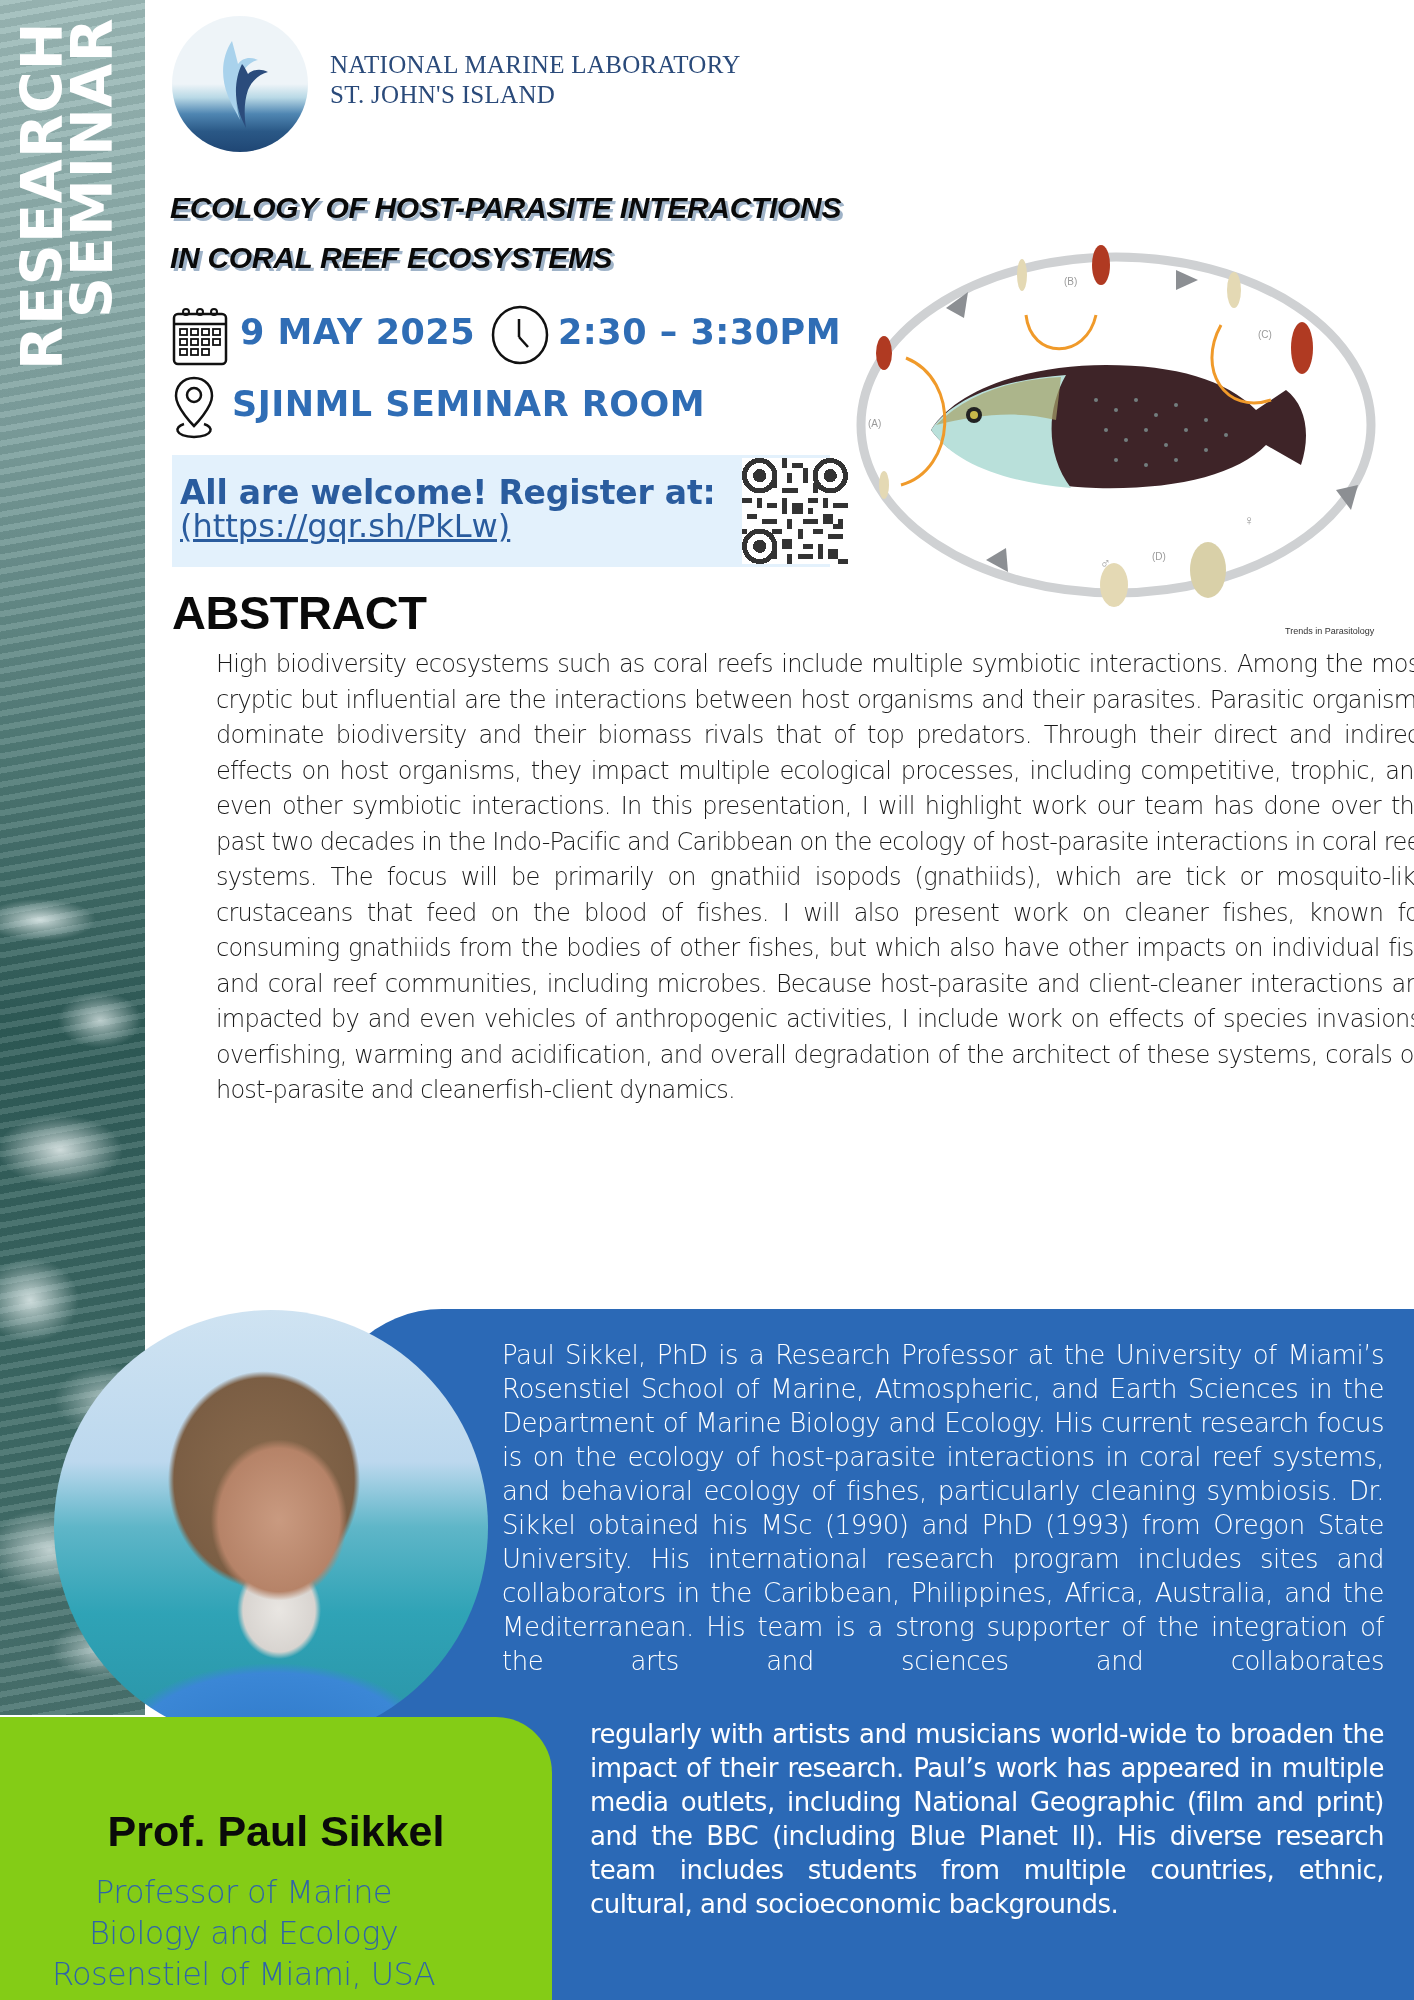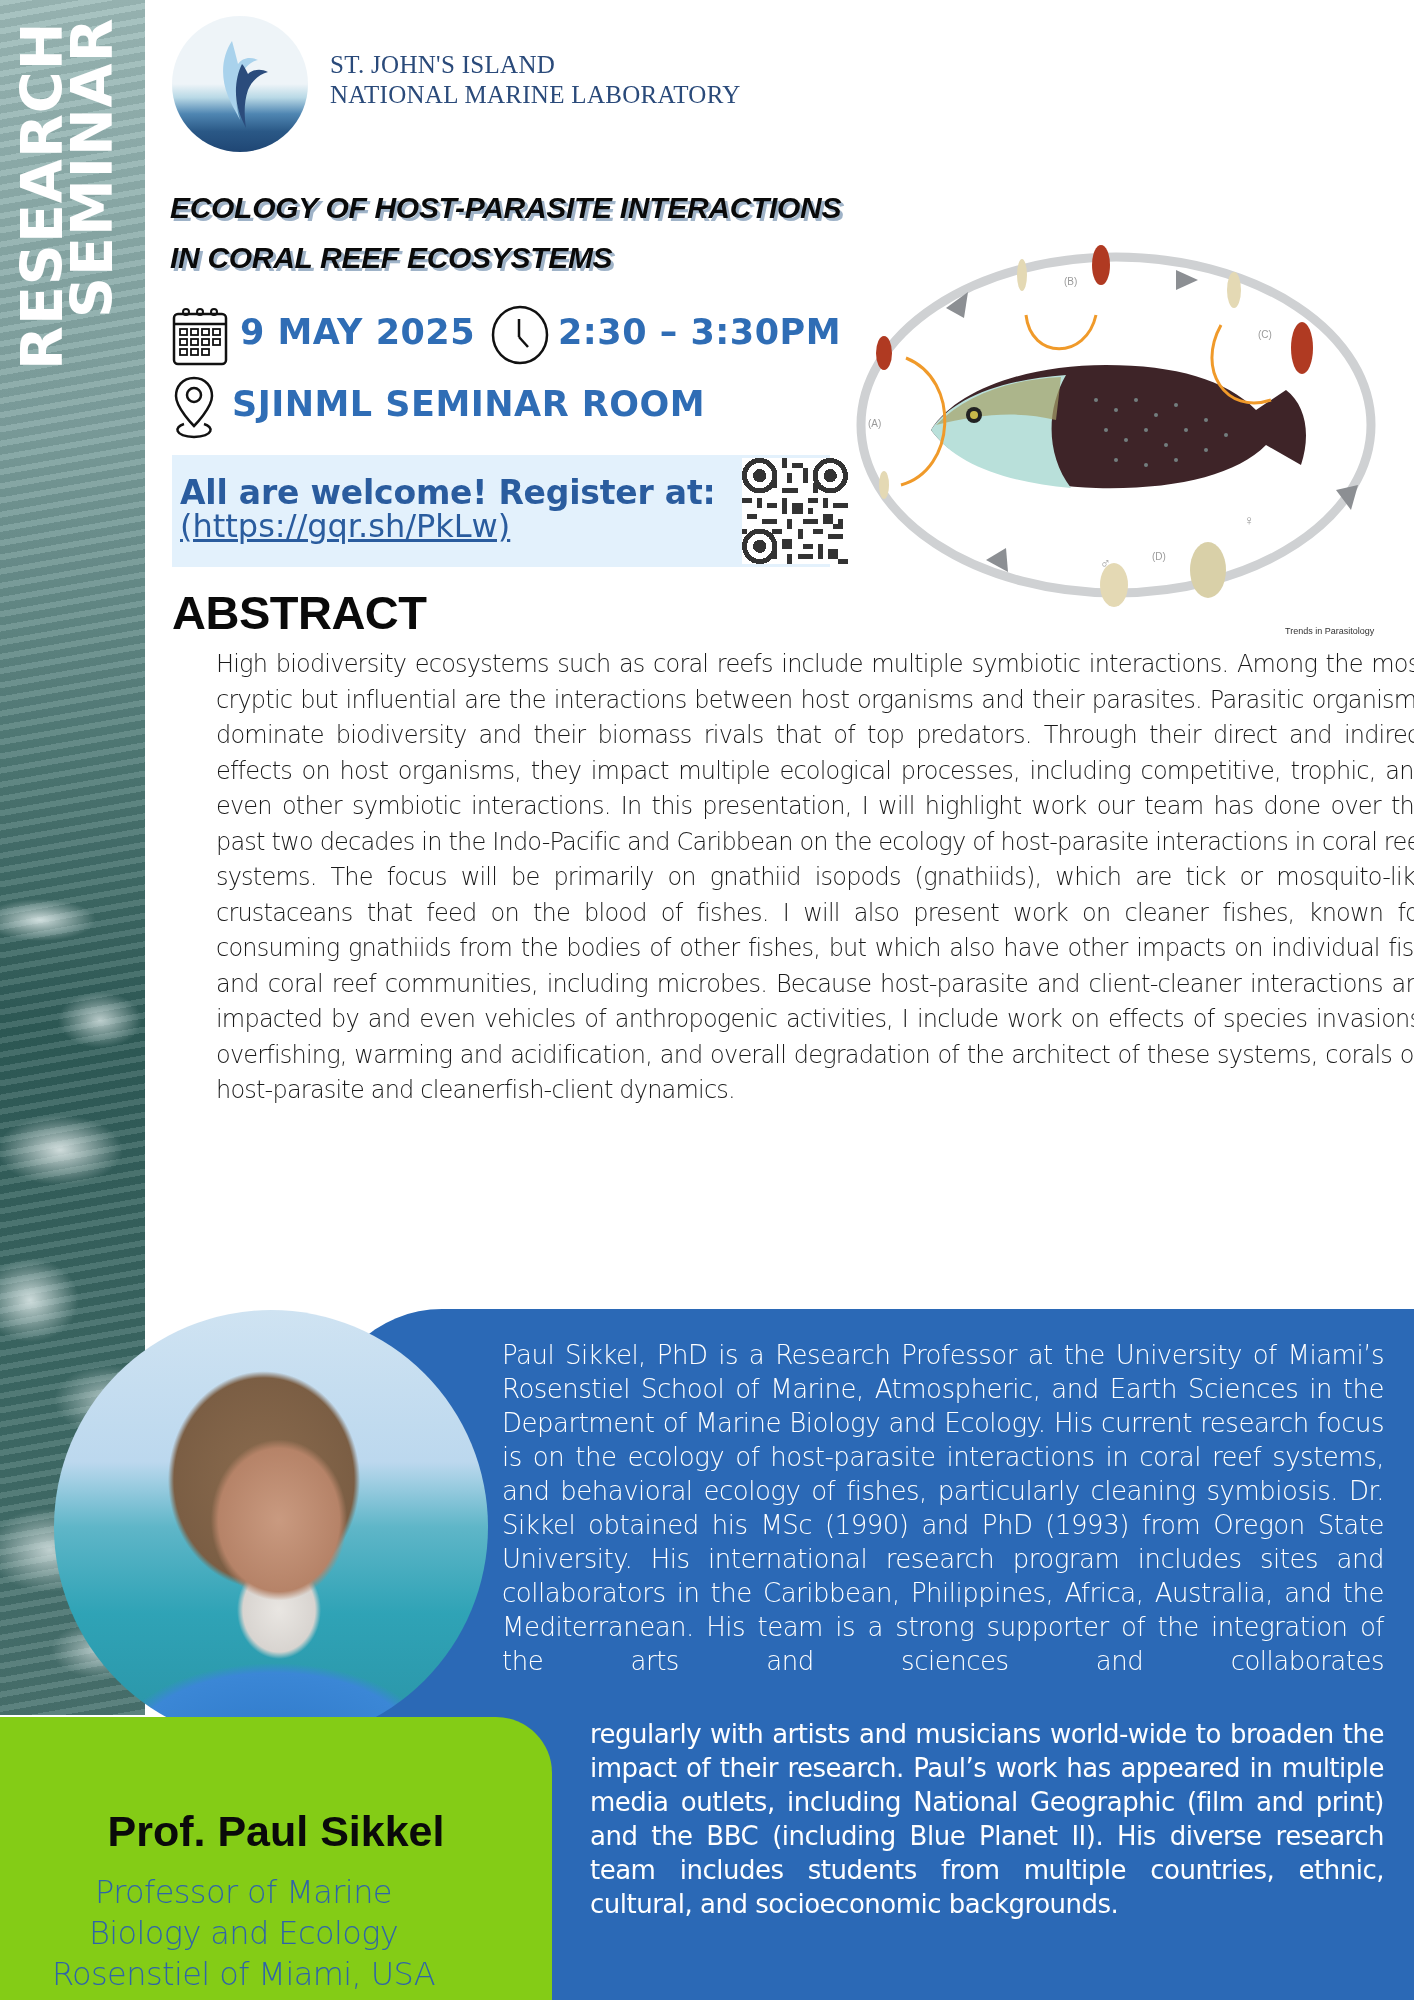--- a/index.html
+++ b/index.html
@@ -129,22 +129,22 @@
   </div>
 </div>
 
 <div class="logo-oval">
   <svg width="136" height="136" viewBox="0 0 136 136">
     <path d="M60 25 C50 40 48 60 56 80 C60 90 64 96 68 104 C64 90 62 78 66 64 C72 52 78 46 86 44 C78 40 70 42 66 48 C64 40 62 32 60 25 Z" fill="#a9d2ec"></path>
     <path d="M70 48 C64 60 62 76 66 92 C68 100 72 108 74 112 C72 98 72 86 76 74 C80 64 88 58 96 56 C88 52 80 54 76 58 C74 54 72 50 70 48 Z" fill="#2b4c7c"></path>
   </svg>
 </div>
 <div class="logo-org">
+  <div>NATIONAL MARINE LABORATORY</div>
   <div>ST. JOHN'S ISLAND</div>
-  <div>NATIONAL MARINE LABORATORY</div>
 </div>
 
 <div class="title">
   <div>ECOLOGY OF HOST-PARASITE INTERACTIONS</div>
   <div>IN CORAL REEF ECOSYSTEMS</div>
 </div>
 
 <div class="icon-box" style="left:172px; top:306px;">
   <svg width="58" height="60" viewBox="0 0 58 60">
     <rect x="2" y="8" width="52" height="50" rx="4" fill="none" stroke="#111" stroke-width="2.5"></rect>

